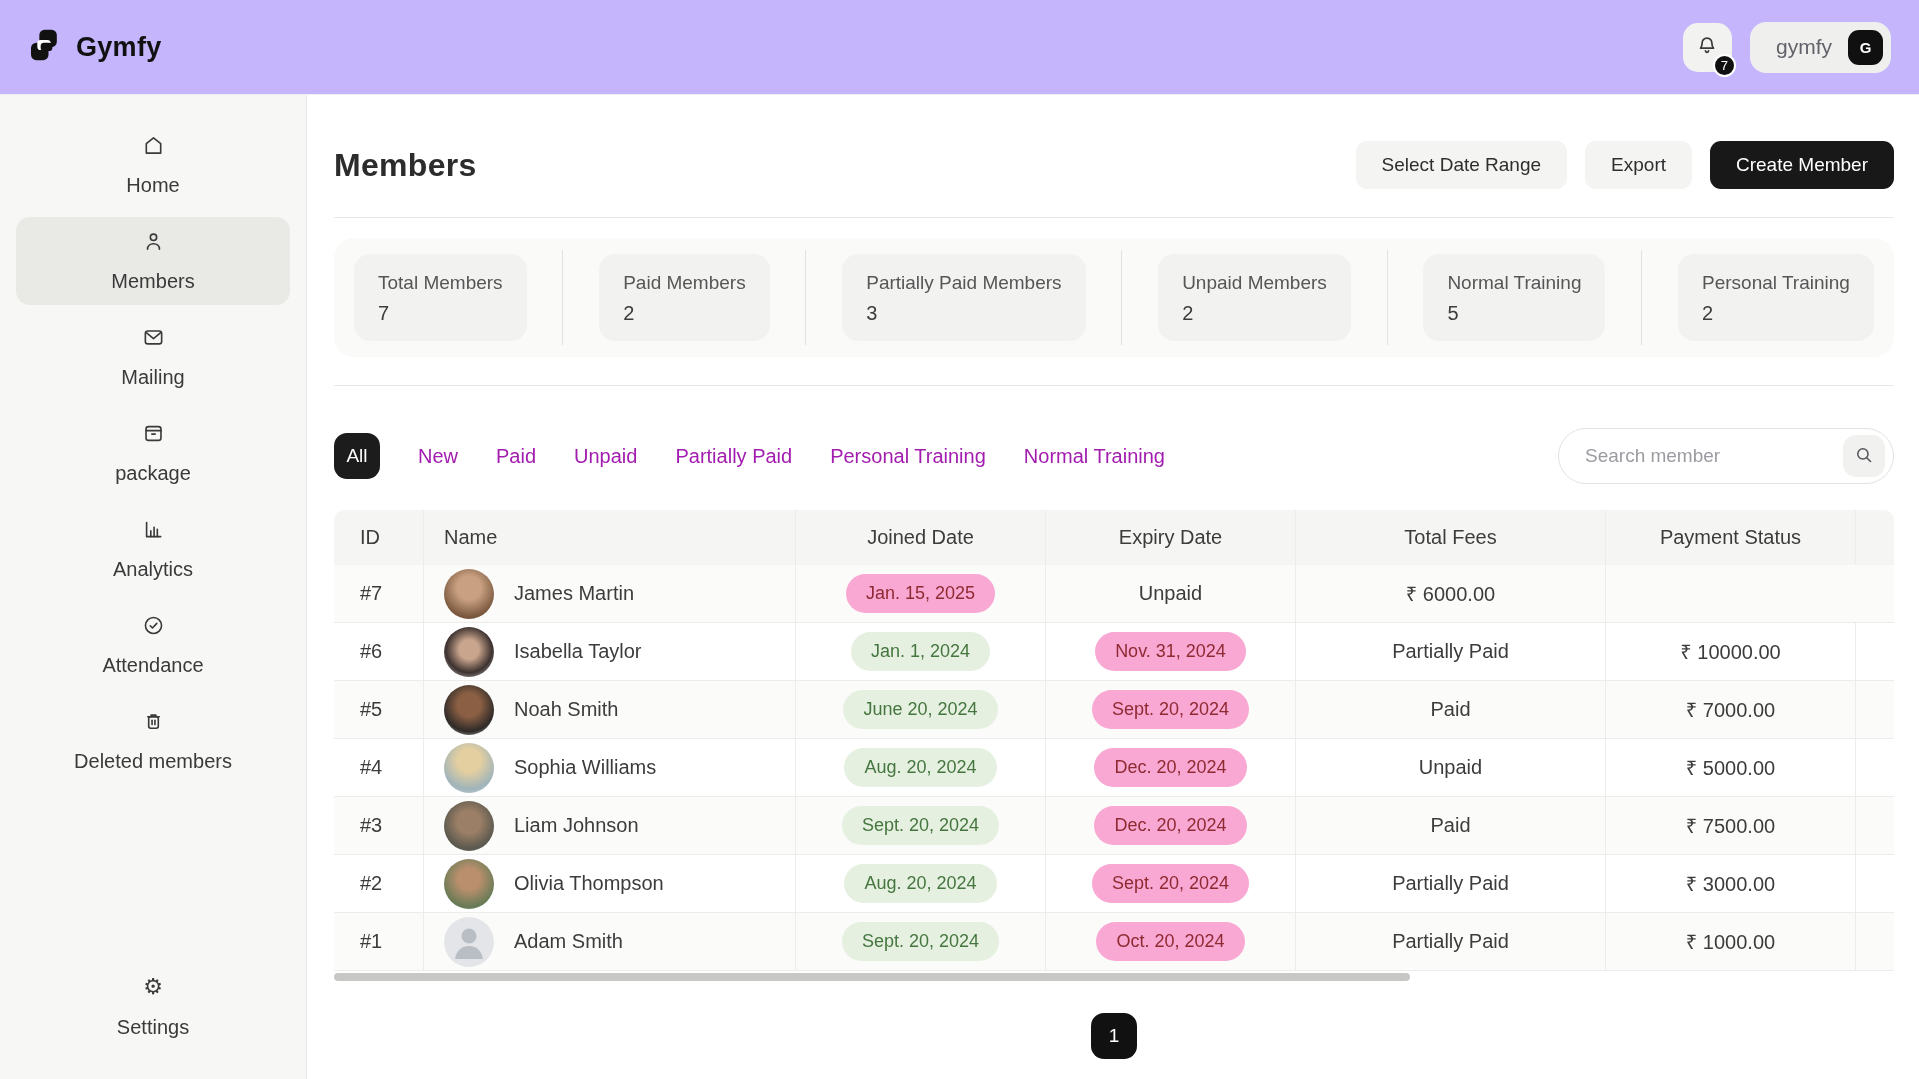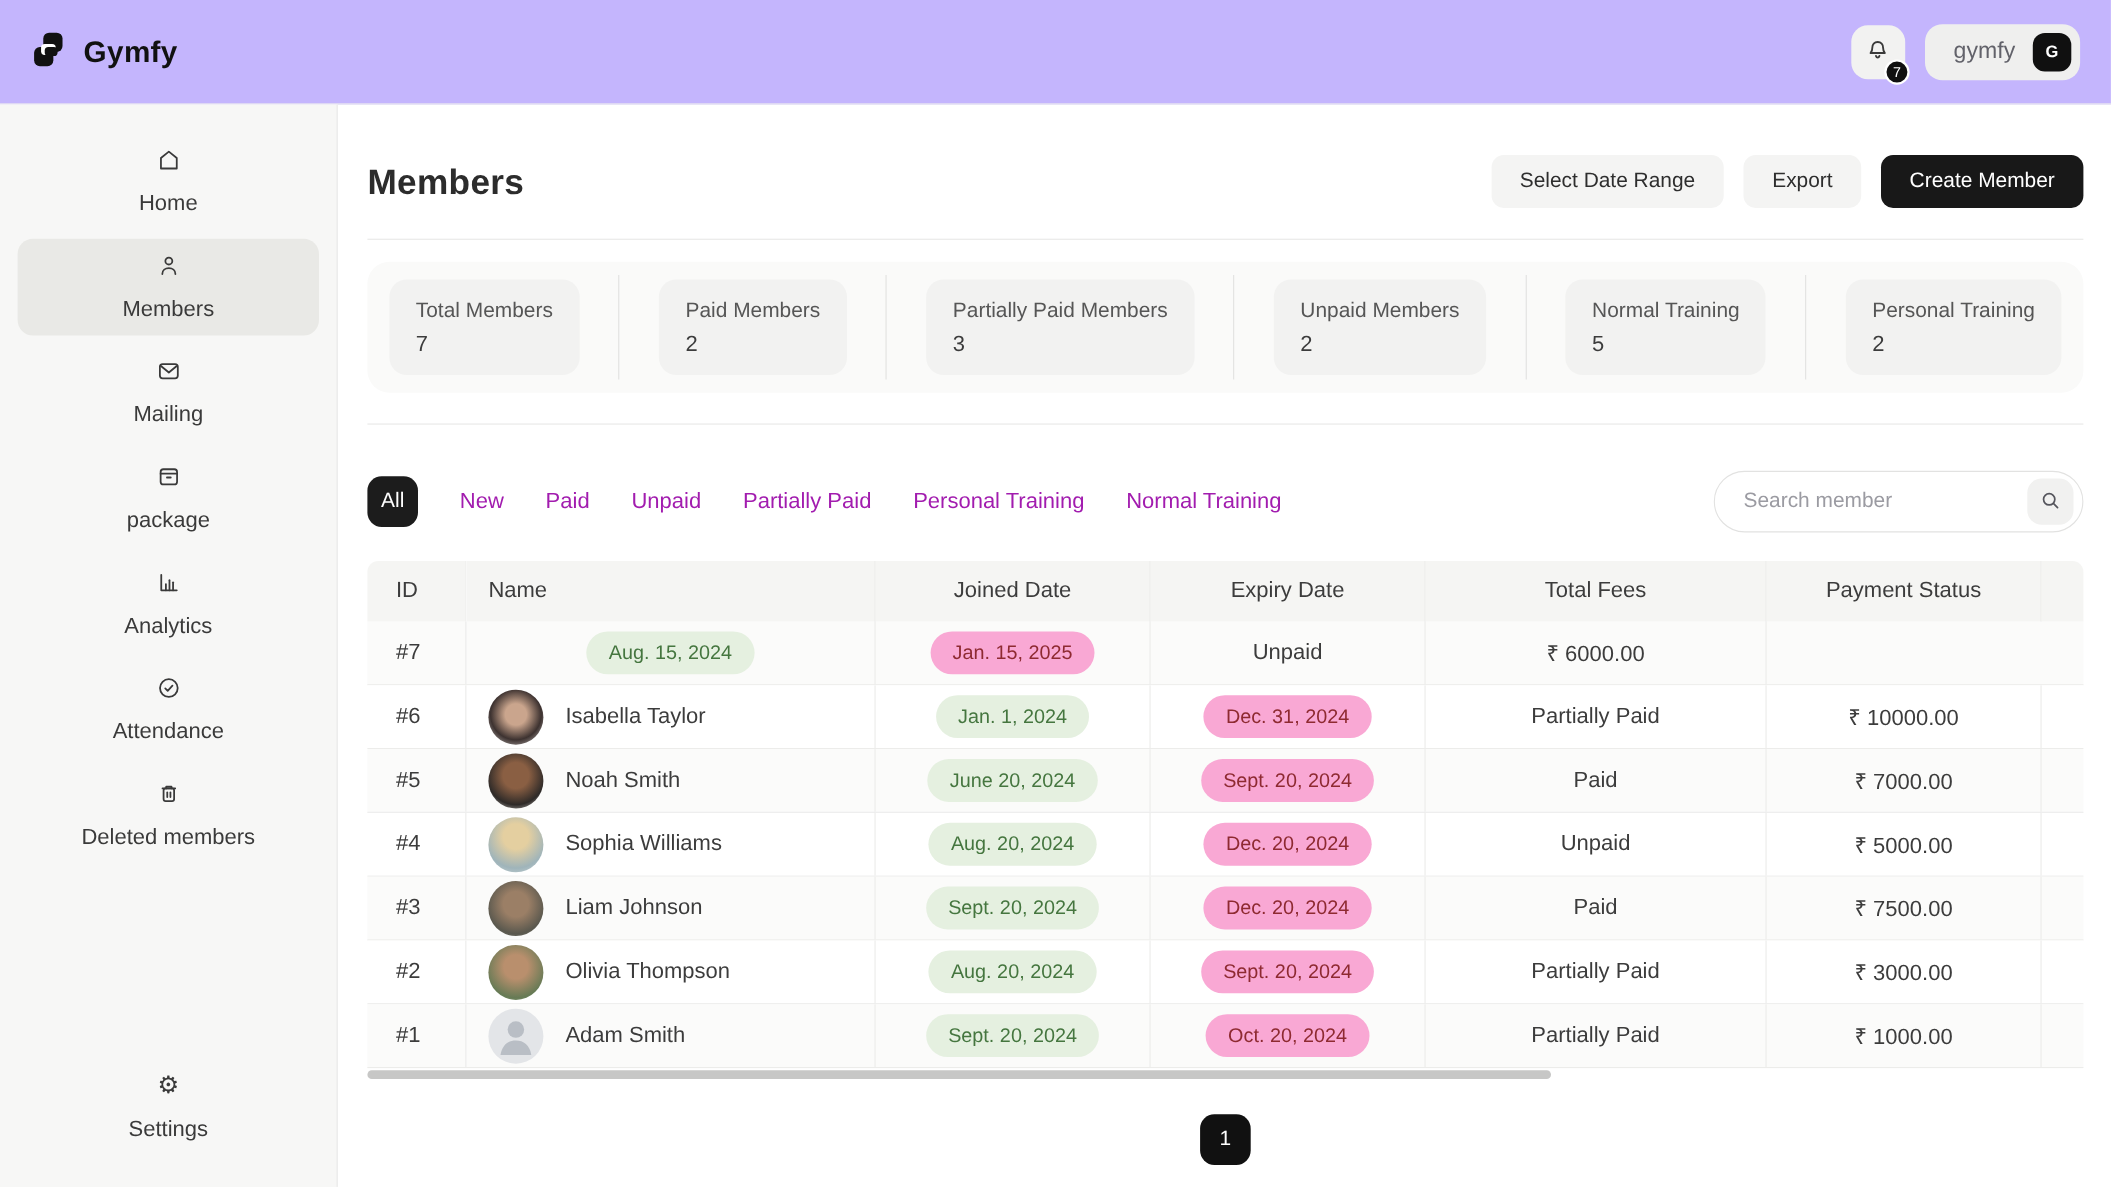--- a/index.html
+++ b/index.html
@@ -288,41 +288,42 @@
         <div class="th c">Joined Date</div>
         <div class="th c">Expiry Date</div>
         <div class="th c">Total Fees</div>
         <div class="th c">Payment Status</div>
         <div class="th"></div>
       </div>
 
       <div class="tbody">
         <div class="tr">
           <div class="td td-id">#7</div>
-          <div class="td c">
-              <span class="pill green">Aug. 15, 2024</span>
+          <div class="td td-name">
+              <span class="avatar av0"></span>
+              <span>James Martin</span>
             </div>
           <div class="td c">
               <span class="pill red">Jan. 15, 2025</span>
             </div>
           <div class="td c">Unpaid</div>
           <div class="td c">₹ 6000.00</div>
           <div class="td"></div>
         </div>
         <div class="tr">
           <div class="td td-id">#6</div>
           <div class="td td-name">
               <span class="avatar av1"></span>
               <span>Isabella Taylor</span>
             </div>
           <div class="td c">
               <span class="pill green">Jan. 1, 2024</span>
             </div>
           <div class="td c">
-              <span class="pill red">Dec. 31, 2024</span>
+              <span class="pill red">Nov. 31, 2024</span>
             </div>
           <div class="td c">Partially Paid</div>
           <div class="td c">₹ 10000.00</div>
           <div class="td"></div>
         </div>
         <div class="tr">
           <div class="td td-id">#5</div>
           <div class="td td-name">
               <span class="avatar av2"></span>
               <span>Noah Smith</span>

